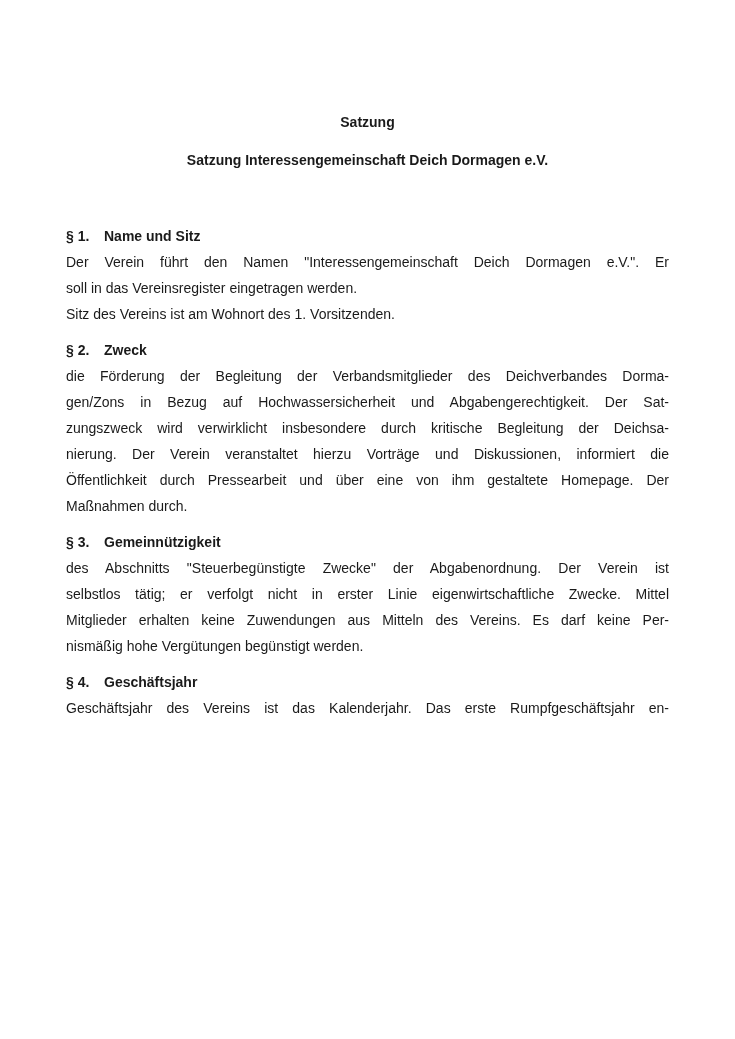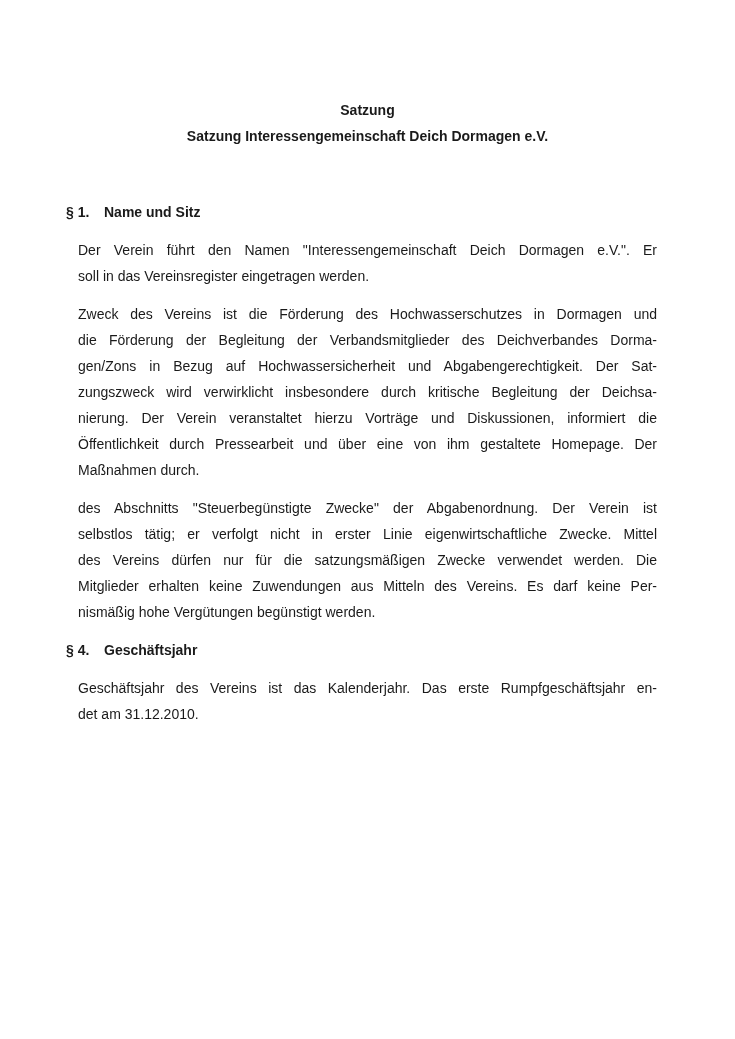--- a/index.html
+++ b/index.html
@@ -20,42 +20,42 @@
     left: 66px;
     top: 97px;
     width: 603px;
   }
   .doc-title,
   .doc-subtitle {
     font-size: 14px;
     line-height: 26px;
     font-weight: 700;
     text-align: center;
-    margin: 0;
+    margin: 12px;
     white-space: nowrap;
   }
   .sections {
     margin-top: 50px;
   }
   .statute-section + .statute-section {
     margin-top: 10px;
   }
   .section-heading {
     font-size: 14px;
     line-height: 26px;
     font-weight: 700;
     margin: 0;
     white-space: nowrap;
   }
   .sec-num {
     display: inline-block;
     width: 38px;
   }
   .para {
-    margin: 12px;
+    margin: 0;
   }
   .line {
     font-size: 14px;
     line-height: 26px;
     text-align: justify;
     text-align-last: justify;
   }
   .line.last {
     text-align: center;
     text-align-last: left;
@@ -69,47 +69,53 @@
   <h2 class="doc-subtitle">Satzung Interessengemeinschaft Deich Dormagen e.V.</h2>
   <div class="sections" id="sections">
   <section class="statute-section">
     <h3 class="section-heading">
       <span class="sec-num">§ 1.</span><span class="sec-title">Name und Sitz</span>
     </h3>
   <div class="para">
           <div class="line">Der Verein führt den Namen "Interessengemeinschaft Deich Dormagen e.V.". Er</div>
           <div class="line last">soll in das Vereinsregister eingetragen werden.</div>
         </div>
+        <div class="para">
+          <div class="line last">Sitz des Vereins ist am Wohnort des 1. Vorsitzenden.</div>
+        </div>
       </section>
 
   <section class="statute-section">
+    <h3 class="section-heading">
+      <span class="sec-num">§ 2.</span><span class="sec-title">Zweck</span>
+    </h3>
   <div class="para">
-          <div class="line">Zweck des Vereins ist die Förderung des Hochwasserschutzes in Dormagen und</div>
           <div class="line">die Förderung der Begleitung der Verbandsmitglieder des Deichverbandes Dorma-</div>
           <div class="line">gen/Zons in Bezug auf Hochwassersicherheit und Abgabengerechtigkeit. Der Sat-</div>
           <div class="line">zungszweck wird verwirklicht insbesondere durch kritische Begleitung der Deichsa-</div>
           <div class="line">nierung. Der Verein veranstaltet hierzu Vorträge und Diskussionen, informiert die</div>
           <div class="line">Öffentlichkeit durch Pressearbeit und über eine von ihm gestaltete Homepage. Der</div>
           <div class="line last">Maßnahmen durch.</div>
         </div>
       </section>
 
   <section class="statute-section">
+    <h3 class="section-heading">
+      <span class="sec-num">§ 3.</span><span class="sec-title">Gemeinnützigkeit</span>
+    </h3>
   <div class="para">
           <div class="line">des Abschnitts "Steuerbegünstigte Zwecke" der Abgabenordnung. Der Verein ist</div>
           <div class="line">selbstlos tätig; er verfolgt nicht in erster Linie eigenwirtschaftliche Zwecke. Mittel</div>
-          <div class="line">des Vereins dürfen nur für die satzungsmäßigen Zwecke verwendet werden. Die</div>
           <div class="line">Mitglieder erhalten keine Zuwendungen aus Mitteln des Vereins. Es darf keine Per-</div>
           <div class="line last">nismäßig hohe Vergütungen begünstigt werden.</div>
         </div>
       </section>
 
   <section class="statute-section">
     <h3 class="section-heading">
       <span class="sec-num">§ 4.</span><span class="sec-title">Geschäftsjahr</span>
     </h3>
   <div class="para">
           <div class="line">Geschäftsjahr des Vereins ist das Kalenderjahr. Das erste Rumpfgeschäftsjahr en-</div>
-          <div class="line last">det am 31.12.2010.</div>
         </div>
       </section>
 </div>
 </main>
 
 </body></html>

